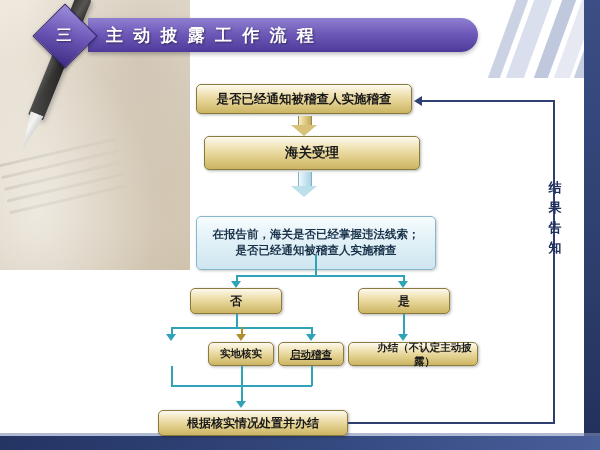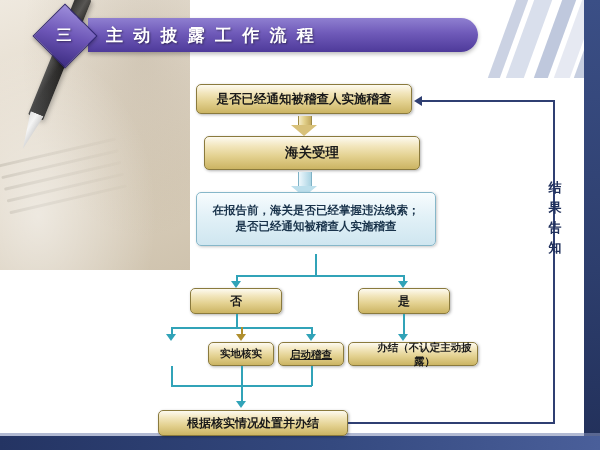--- a/index.html
+++ b/index.html
@@ -190,21 +190,21 @@
   }
   .node.blue {
     border: 1px solid #86b7c9;
     background: linear-gradient(180deg, #f7fcfe 0%, #e2f1f7 45%, #cfe6f0 100%);
     box-shadow: 1px 1px 3px rgba(0,0,0,0.22);
     color: #18324a;
   }
 
   #n-submit   { left: 196px; top: 84px;  width: 216px; height: 30px; font-size: 12.5px; }
   #n-accept   { left: 204px; top: 136px; width: 216px; height: 34px; font-size: 13.5px; }
-  #n-question { left: 196px; top: 192px; width: 240px; height: 54px; font-size: 11.5px; }
+  #n-question { left: 196px; top: 216px; width: 240px; height: 54px; font-size: 11.5px; }
   #n-no       { left: 190px; top: 288px; width: 92px;  height: 26px; font-size: 12px; }
   #n-yes      { left: 358px; top: 288px; width: 92px;  height: 26px; font-size: 12px; }
   #n-written  { left: 138px; top: 342px; width: 66px;  height: 24px; font-size: 10.5px; }
   #n-onsite   { left: 208px; top: 342px; width: 66px;  height: 24px; font-size: 10.5px; font-family: Liberation Serif, serif; }
   #n-start    { left: 278px; top: 342px; width: 66px;  height: 24px; font-size: 10.5px; text-decoration: underline; }
   #n-close    { left: 348px; top: 342px; width: 130px; height: 24px; font-size: 10.5px; padding-left: 23px; }
   #n-final    { left: 158px; top: 410px; width: 190px; height: 26px; font-size: 12px; }
   .ln {
     position: absolute;
     background: #31a3b8;

